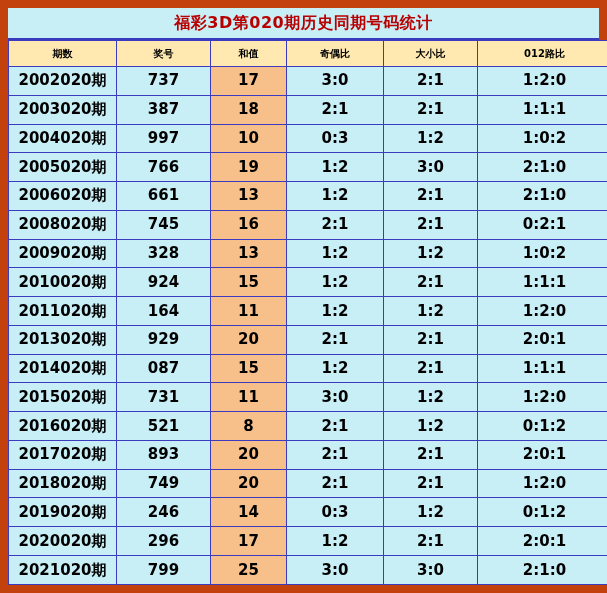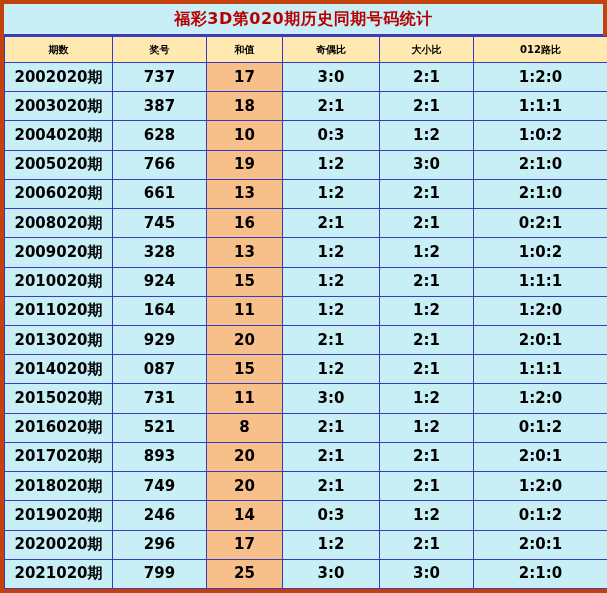--- a/index.html
+++ b/index.html
@@ -9,21 +9,21 @@
   body {
     width: 607px;
     height: 593px;
     background: #ffffff;
     font-family: "DejaVu Sans", "Liberation Sans", sans-serif;
   }
   .sheet {
     width: 607px;
     height: 593px;
     box-sizing: border-box;
-    border: 4px solid #c2410c;
+    border: 8px solid #c2410c;
     background: #ffffff;
     display: flex;
     flex-direction: column;
   }
   .title-bar {
     height: 30px;
     background: #c8eef6;
     border-bottom: 2px solid #3b3bbf;
     display: flex;
     align-items: center;
@@ -133,21 +133,21 @@
         <tr>
           <td class="period">2003020期</td>
           <td class="num">387</td>
           <td class="sum">18</td>
           <td class="oddeven">2:1</td>
           <td class="bigsmall">2:1</td>
           <td class="route">1:1:1</td>
         </tr>
         <tr>
           <td class="period">2004020期</td>
-          <td class="num">628</td>
+          <td class="num">997</td>
           <td class="sum">10</td>
           <td class="oddeven">0:3</td>
           <td class="bigsmall">1:2</td>
           <td class="route">1:0:2</td>
         </tr>
         <tr>
           <td class="period">2005020期</td>
           <td class="num">766</td>
           <td class="sum">19</td>
           <td class="oddeven">1:2</td>

